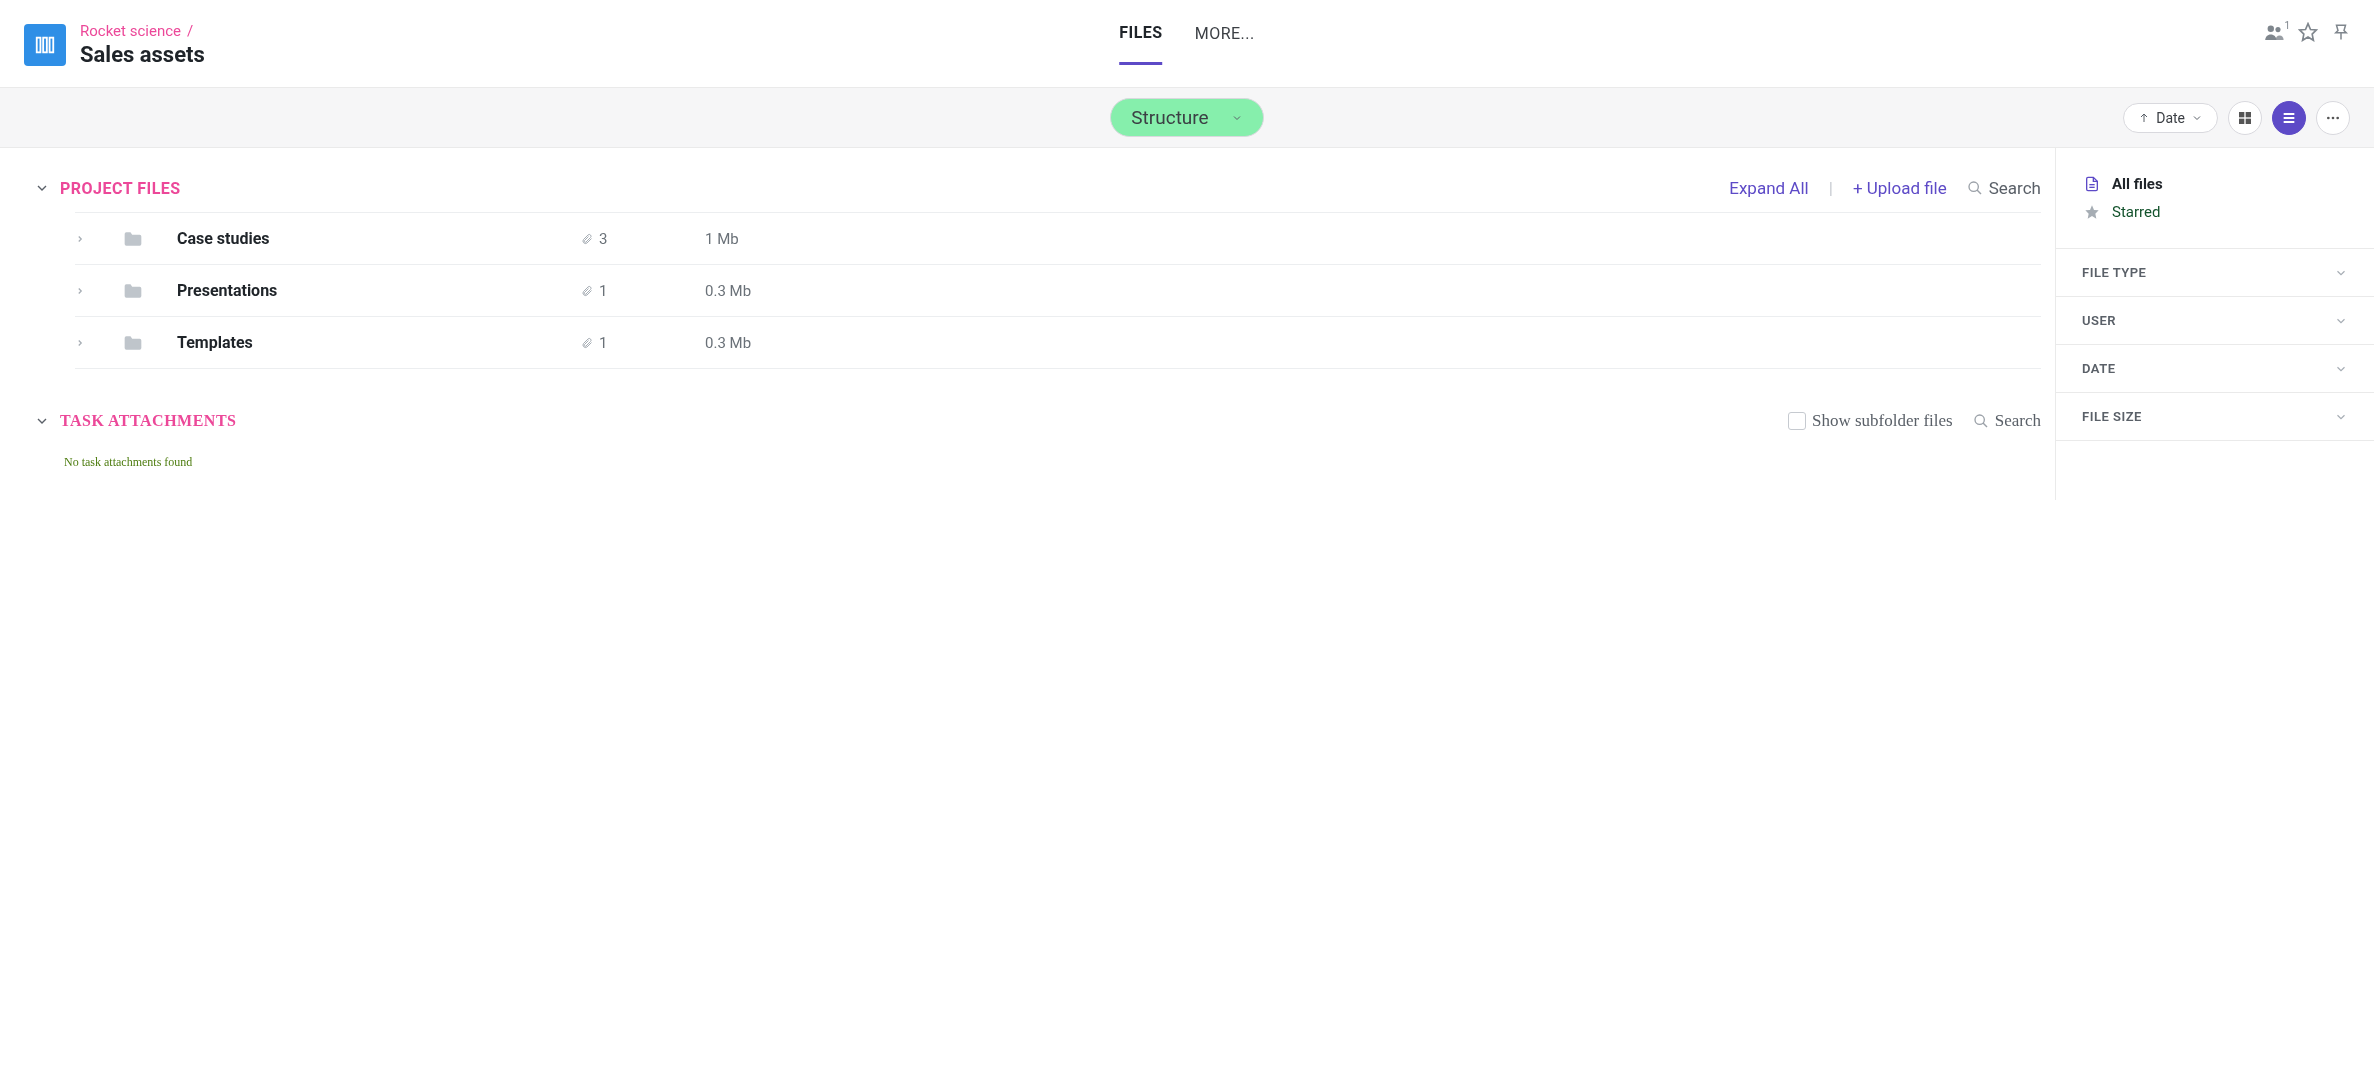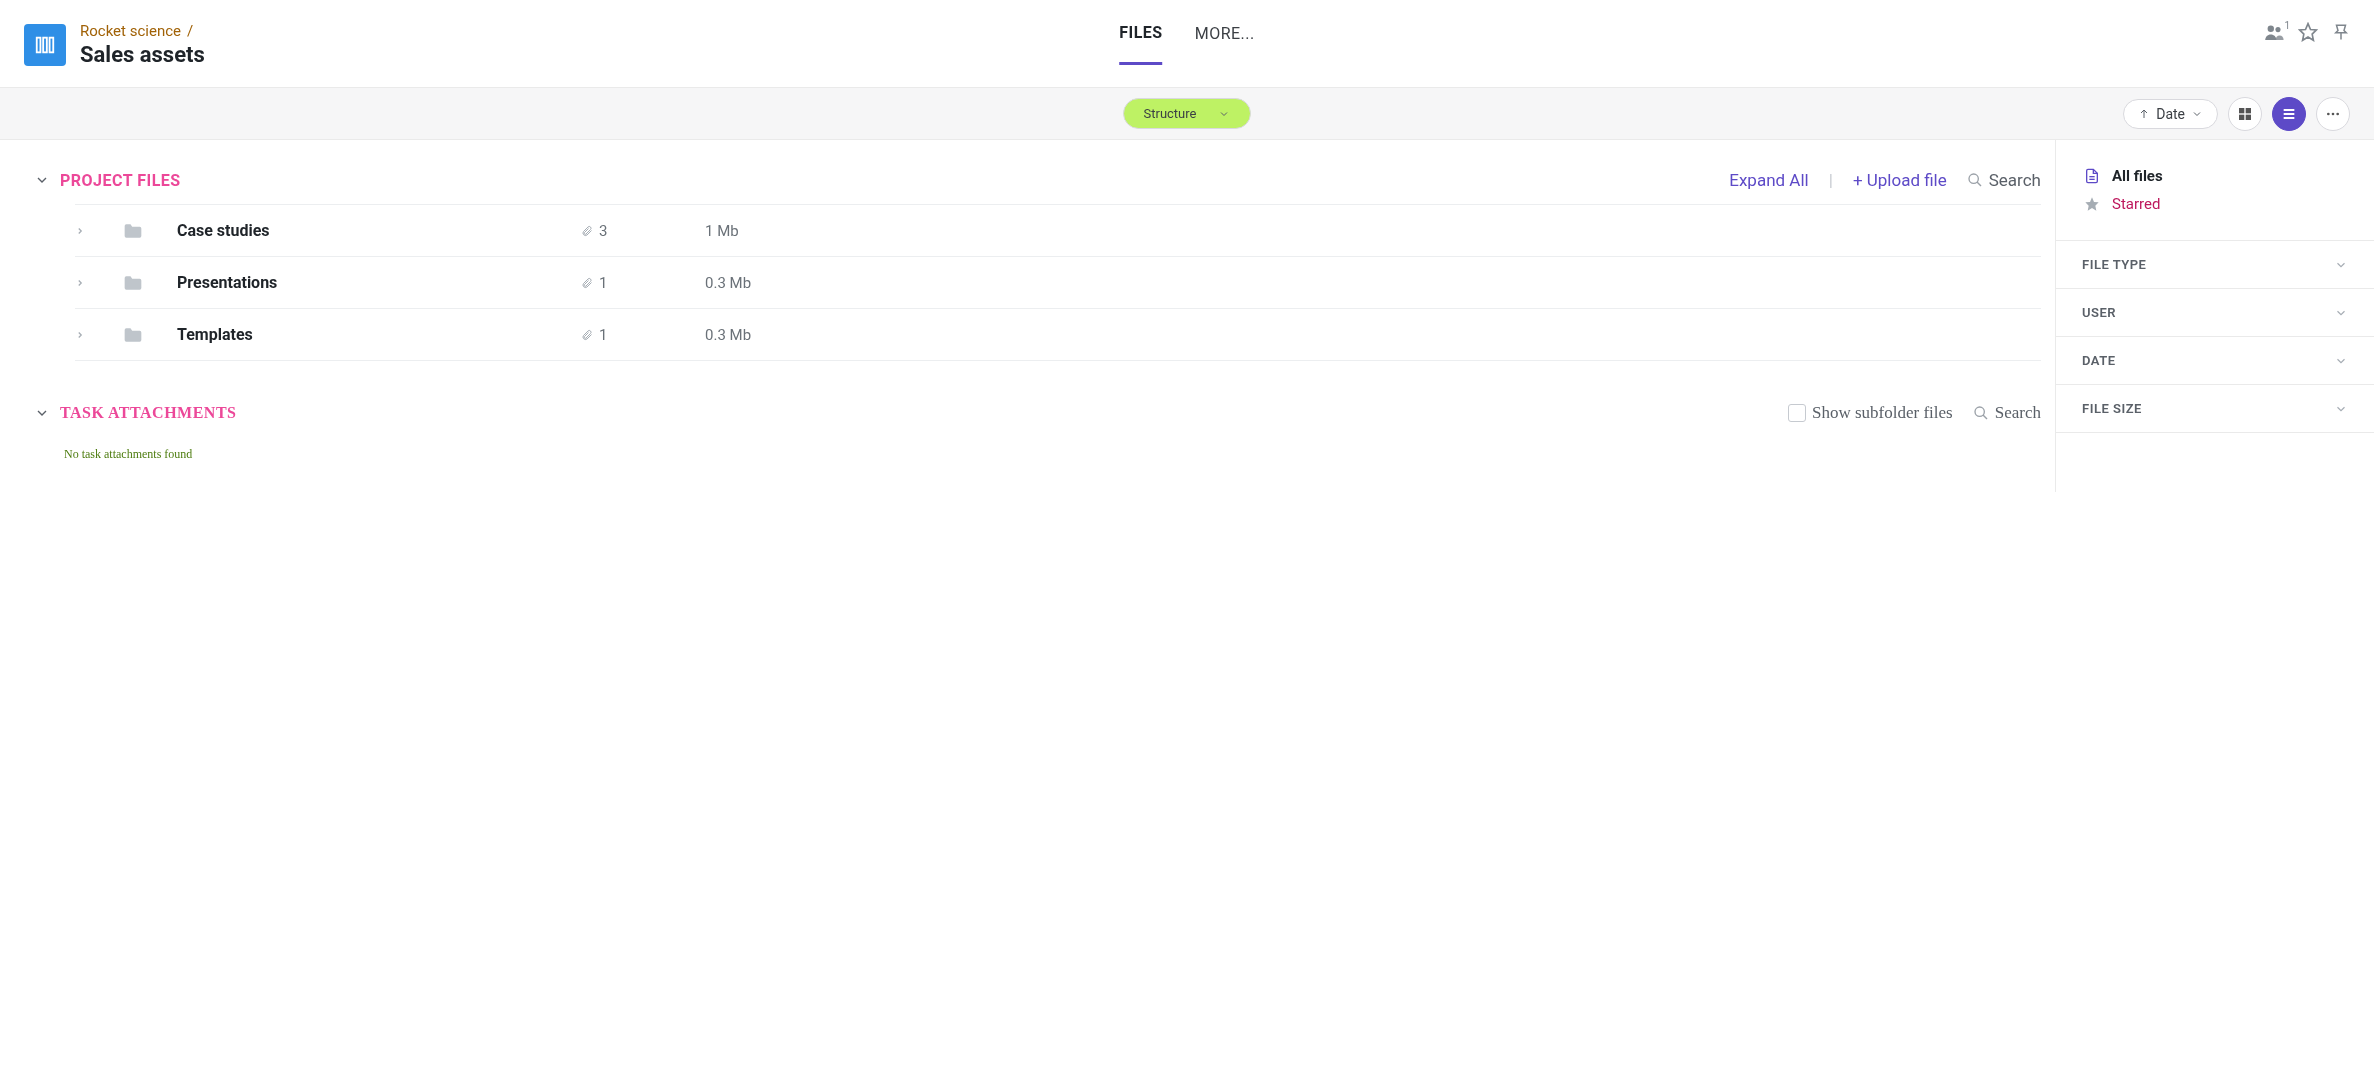--- a/index.html
+++ b/index.html
@@ -31,21 +31,21 @@
     border-radius: 4px;
     display: flex;
     align-items: center;
     justify-content: center;
     color: #fff;
   }
   .breadcrumb {
     display: flex;
     align-items: center;
     font-size: 15px;
-    color: #a16207;
+    color: #ec4899;
     gap: 6px;
   }
   .project-title {
     font-size: 22px;
     font-weight: 700;
     color: #1f2429;
     margin-top: 2px;
   }
   .header-center {
     position: absolute;
@@ -94,29 +94,29 @@
   .toolbar {
     background: #f6f6f7;
     border-bottom: 1px solid #eaeaea;
     padding: 10px 24px;
     display: flex;
     align-items: center;
     justify-content: center;
     position: relative;
   }
   .structure-pill {
-    background: #bef264;
+    background: #86efac;
     border: 1px solid #d9d9de;
     border-radius: 22px;
     padding: 7px 20px;
     display: flex;
     align-items: center;
     gap: 22px;
     cursor: pointer;
-    font-size: 13px;
+    font-size: 19px;
     color: #3b3f44;
   }
   .toolbar-right {
     position: absolute;
     right: 24px;
     display: flex;
     align-items: center;
     gap: 10px;
   }
   .sort-pill {
@@ -221,21 +221,21 @@
   .side-view-item {
     display: flex;
     align-items: center;
     gap: 12px;
     padding: 5px 0;
     cursor: pointer;
     font-size: 15px;
   }
   .side-view-item.active { font-weight: 700; color: #1f2429; }
   .side-view-item .ic { color: #5d4ac7; }
-  .side-view-item.inactive { color: #be185d; }
+  .side-view-item.inactive { color: #14532d; }
   .side-view-item.inactive .ic { color: #a6adb4; }
 
   .filter-group {
     border-bottom: 1px solid #eaeaea;
   }
   .filter-header {
     display: flex;
     align-items: center;
     justify-content: space-between;
     padding: 16px 26px;

